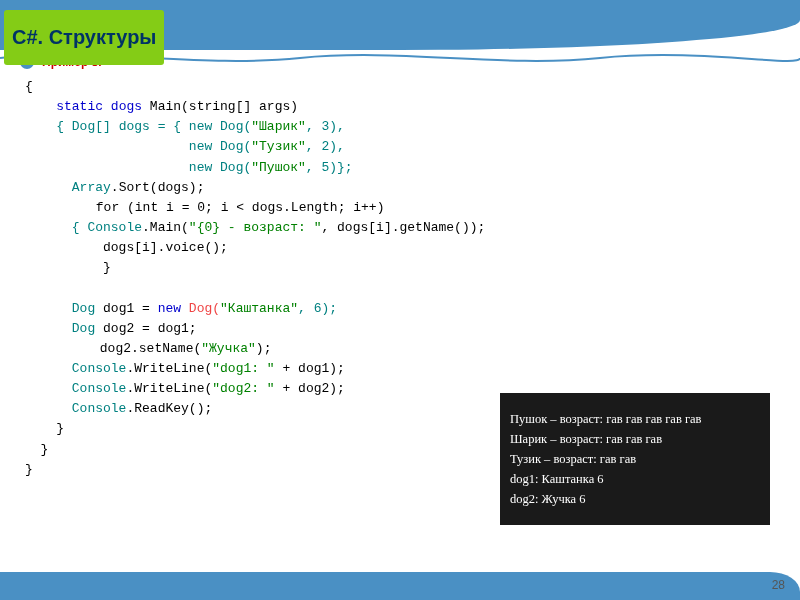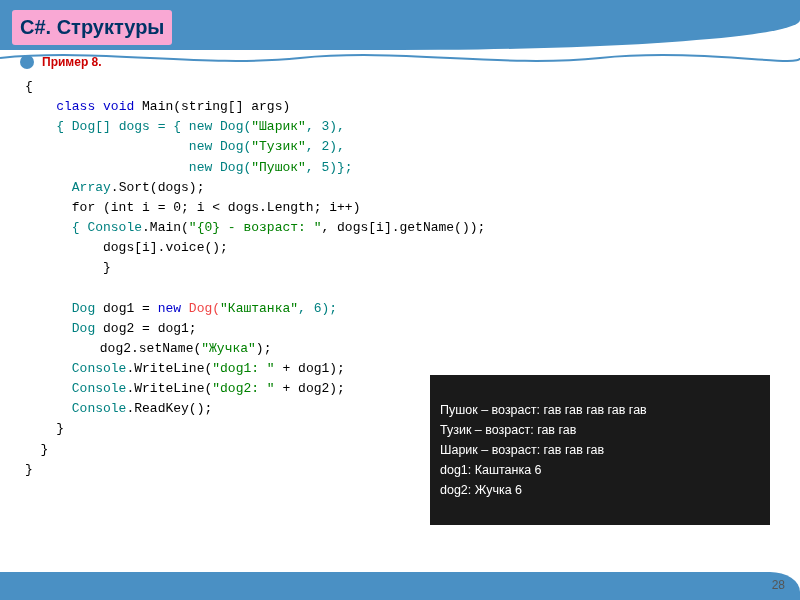--- a/index.html
+++ b/index.html
@@ -21,27 +21,27 @@
       width: 100%;
       height: 50px;
       background: #4a90c4;
       border-radius: 0 0 50% 0 / 0 0 30px 0;
       z-index: 1;
     }
 
     .header-title {
       position: absolute;
       top: 10px;
-      left: 12px;
+      left: 4px;
       color: #003366;
       font-size: 20px;
       font-weight: bold;
       z-index: 2;
-      background: #f9a8d4;
-      padding: 6px 8px;
+      background: #84cc16;
+      padding: 16px 8px;
       border-radius: 3px;
     }
 
     
     .wavy-line {
       position: absolute;
       top: 48px;
       left: 0;
       width: 100%;
       z-index: 1;
@@ -92,27 +92,27 @@
     .code-line {
       white-space: pre;
       display: block;
     }
 
     
     .terminal-box {
       position: absolute;
       bottom: 55px;
       right: 20px;
-      width: 340px;
+      width: 270px;
       background: #1a1a1a;
       color: #ffffff;
-      font-family: Liberation Sans, sans-serif;
+      font-family: Liberation Serif, serif;
       font-size: 12.5px;
       line-height: 1.6;
-      padding: 25px 10px;
+      padding: 16px 10px;
       z-index: 5;
     }
 
     
     .page-number {
       position: absolute;
       bottom: 8px;
       right: 15px;
       font-size: 12px;
       color: #555;
@@ -152,45 +152,45 @@
 
 <div class="content">
 
   <div class="example-label">
     <div class="bullet"></div>
     <span class="example-text">Пример 8.</span>
   </div>
 
   <div class="code-block">
     <span class="code-line"><span style="color:#000000;">{</span></span>
-    <span class="code-line">    <span style="color:#0000cc;">class void </span><span style="color:#000000;">Main(string[] args)</span></span>
+    <span class="code-line">    <span style="color:#0000cc;">static dogs </span><span style="color:#000000;">Main(string[] args)</span></span>
     <span class="code-line">    <span style="color:#008080;">{ Dog[] dogs = { new Dog(</span><span style="color:#008000;">"Шарик"</span><span style="color:#008080;">, 3),</span></span>
     <span class="code-line">                     <span style="color:#008080;">new Dog(</span><span style="color:#008000;">"Тузик"</span><span style="color:#008080;">, 2),</span></span>
     <span class="code-line">                     <span style="color:#008080;">new Dog(</span><span style="color:#008000;">"Пушок"</span><span style="color:#008080;">, 5)};</span></span>
     <span class="code-line">      <span style="color:#008080;">Array</span><span style="color:#000000;">.Sort(dogs);</span></span>
-    <span class="code-line">      <span style="color:#000000;">for (int i = 0; i &lt; dogs.Length; i++)</span></span>
+    <span class="code-line">      <span style="color:#000000;margin-left:24px;">for (int i = 0; i &lt; dogs.Length; i++)</span></span>
     <span class="code-line">      <span style="color:#008080;">{ Console</span><span style="color:#000000;">.Main(</span><span style="color:#008000;">"{0} - возраст: "</span><span style="color:#000000;">, dogs[i].getName());</span></span>
     <span class="code-line">          <span style="color:#000000;">dogs[i].voice();</span></span>
     <span class="code-line">          <span style="color:#000000;">}</span></span>
     <span class="code-line"> </span>
     <span class="code-line">      <span style="color:#008080;">Dog </span><span style="color:#000000;">dog1 = </span><span style="color:#0000cc;">new</span><span style="color:#ef4444;"> Dog(</span><span style="color:#008000;">"Каштанка"</span><span style="color:#008080;">, 6);</span></span>
     <span class="code-line">      <span style="color:#008080;">Dog </span><span style="color:#000000;">dog2 = dog1;</span></span>
     <span class="code-line">      <span style="color:#000000;margin-left:28px;">dog2.setName(</span><span style="color:#008000;">"Жучка"</span><span style="color:#000000;">);</span></span>
     <span class="code-line">      <span style="color:#008080;">Console</span><span style="color:#000000;">.WriteLine(</span><span style="color:#008000;">"dog1: "</span><span style="color:#000000;"> + dog1);</span></span>
     <span class="code-line">      <span style="color:#008080;">Console</span><span style="color:#000000;">.WriteLine(</span><span style="color:#008000;">"dog2: "</span><span style="color:#000000;"> + dog2);</span></span>
     <span class="code-line">      <span style="color:#008080;">Console</span><span style="color:#000000;">.ReadKey();</span></span>
     <span class="code-line">    <span style="color:#000000;">}</span></span>
     <span class="code-line">  <span style="color:#000000;">}</span></span>
     <span class="code-line"><span style="color:#000000;">}</span></span>
   </div>
 
   <div class="terminal-box">
     <div>Пушок – возраст: гав гав гав гав гав</div>
+    <div>Шарик – возраст: гав гав гав</div>
     <div>Тузик – возраст: гав гав</div>
-    <div>Шарик – возраст: гав гав гав</div>
     <div>dog1: Каштанка 6</div>
     <div>dog2: Жучка 6</div>
   </div>
 
 </div>
 
 <div class="bottom-bar"></div>
 
 <div class="page-number">28</div>
 

